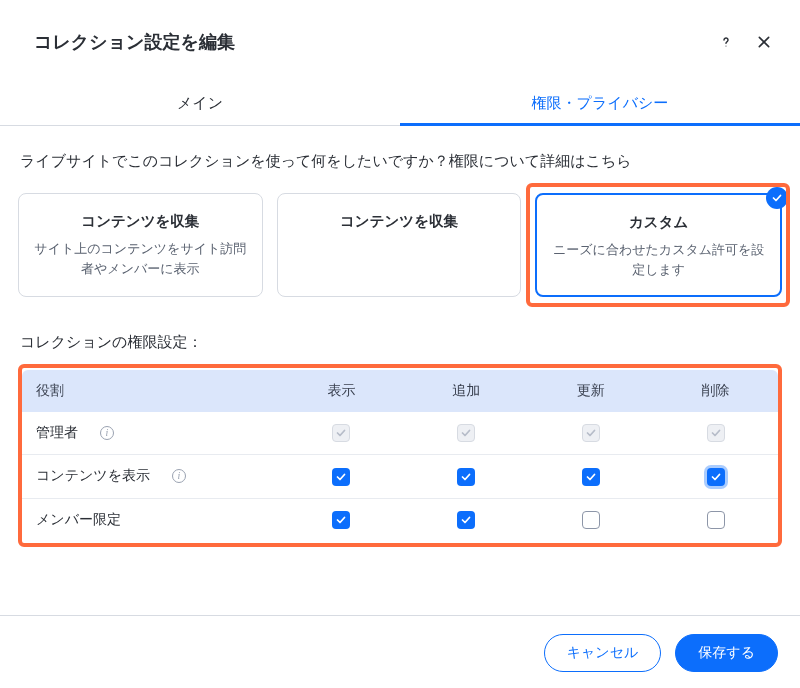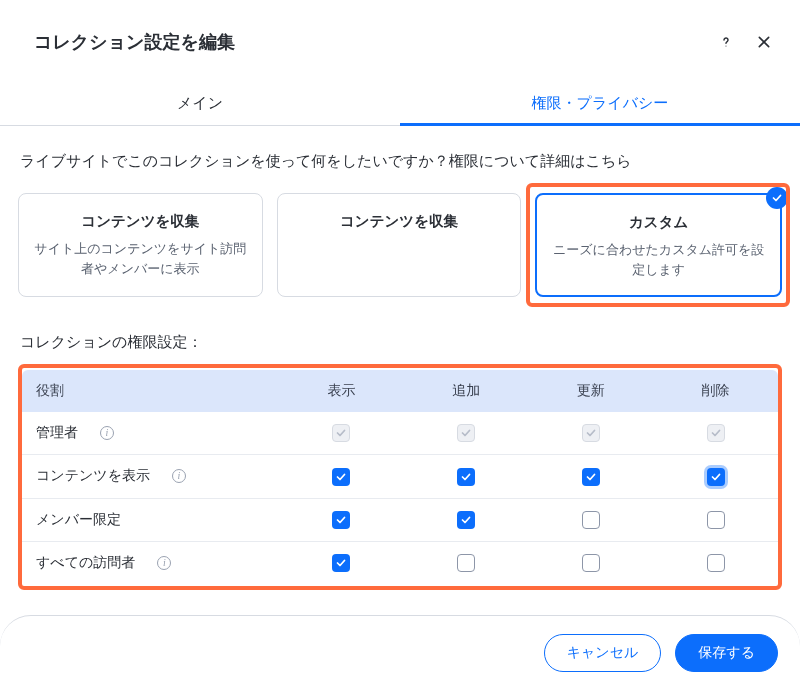--- a/index.html
+++ b/index.html
@@ -202,21 +202,20 @@
 
   .footer {
     position: absolute;
     bottom: 0; left: 0; right: 0;
     padding: 18px 22px 16px 22px;
     border-top: 1px solid var(--border);
     display: flex;
     justify-content: flex-end;
     gap: 14px;
     background: #fff;
-    border-radius: 31px;
   }
   .btn {
     font-size: 14px;
     padding: 9px 22px;
     border-radius: 999px;
     cursor: pointer;
     font-weight: 500;
   }
   .btn-secondary {
     background: #fff;
@@ -364,36 +363,20 @@
                 </svg>
               </span></td>
             <td class="center"><span class="cb checked">
                 <svg width="12" height="12" viewBox="0 0 24 24" fill="none" stroke-width="3.5" stroke-linecap="round" stroke-linejoin="round">
                   <polyline points="5 12 10 17 19 7"></polyline>
                 </svg>
               </span></td>
             <td class="center"><span class="cb unchecked"></span></td>
             <td class="center"><span class="cb unchecked"></span></td>
           </tr>
-          <tr>
-            <td>
-              <span class="role-cell">
-                <span>すべての訪問者</span>
-                <span class="info-icon">i</span>
-              </span>
-            </td>
-            <td class="center"><span class="cb checked">
-                <svg width="12" height="12" viewBox="0 0 24 24" fill="none" stroke-width="3.5" stroke-linecap="round" stroke-linejoin="round">
-                  <polyline points="5 12 10 17 19 7"></polyline>
-                </svg>
-              </span></td>
-            <td class="center"><span class="cb unchecked"></span></td>
-            <td class="center"><span class="cb unchecked"></span></td>
-            <td class="center"><span class="cb unchecked"></span></td>
-          </tr>
         </tbody>
     </table>
     <div class="highlight-box-table"></div>
   </div>
 </div>
 
 <div class="footer">
   <button class="btn btn-secondary">キャンセル</button>
   <button class="btn btn-primary">保存する</button>
 </div>

